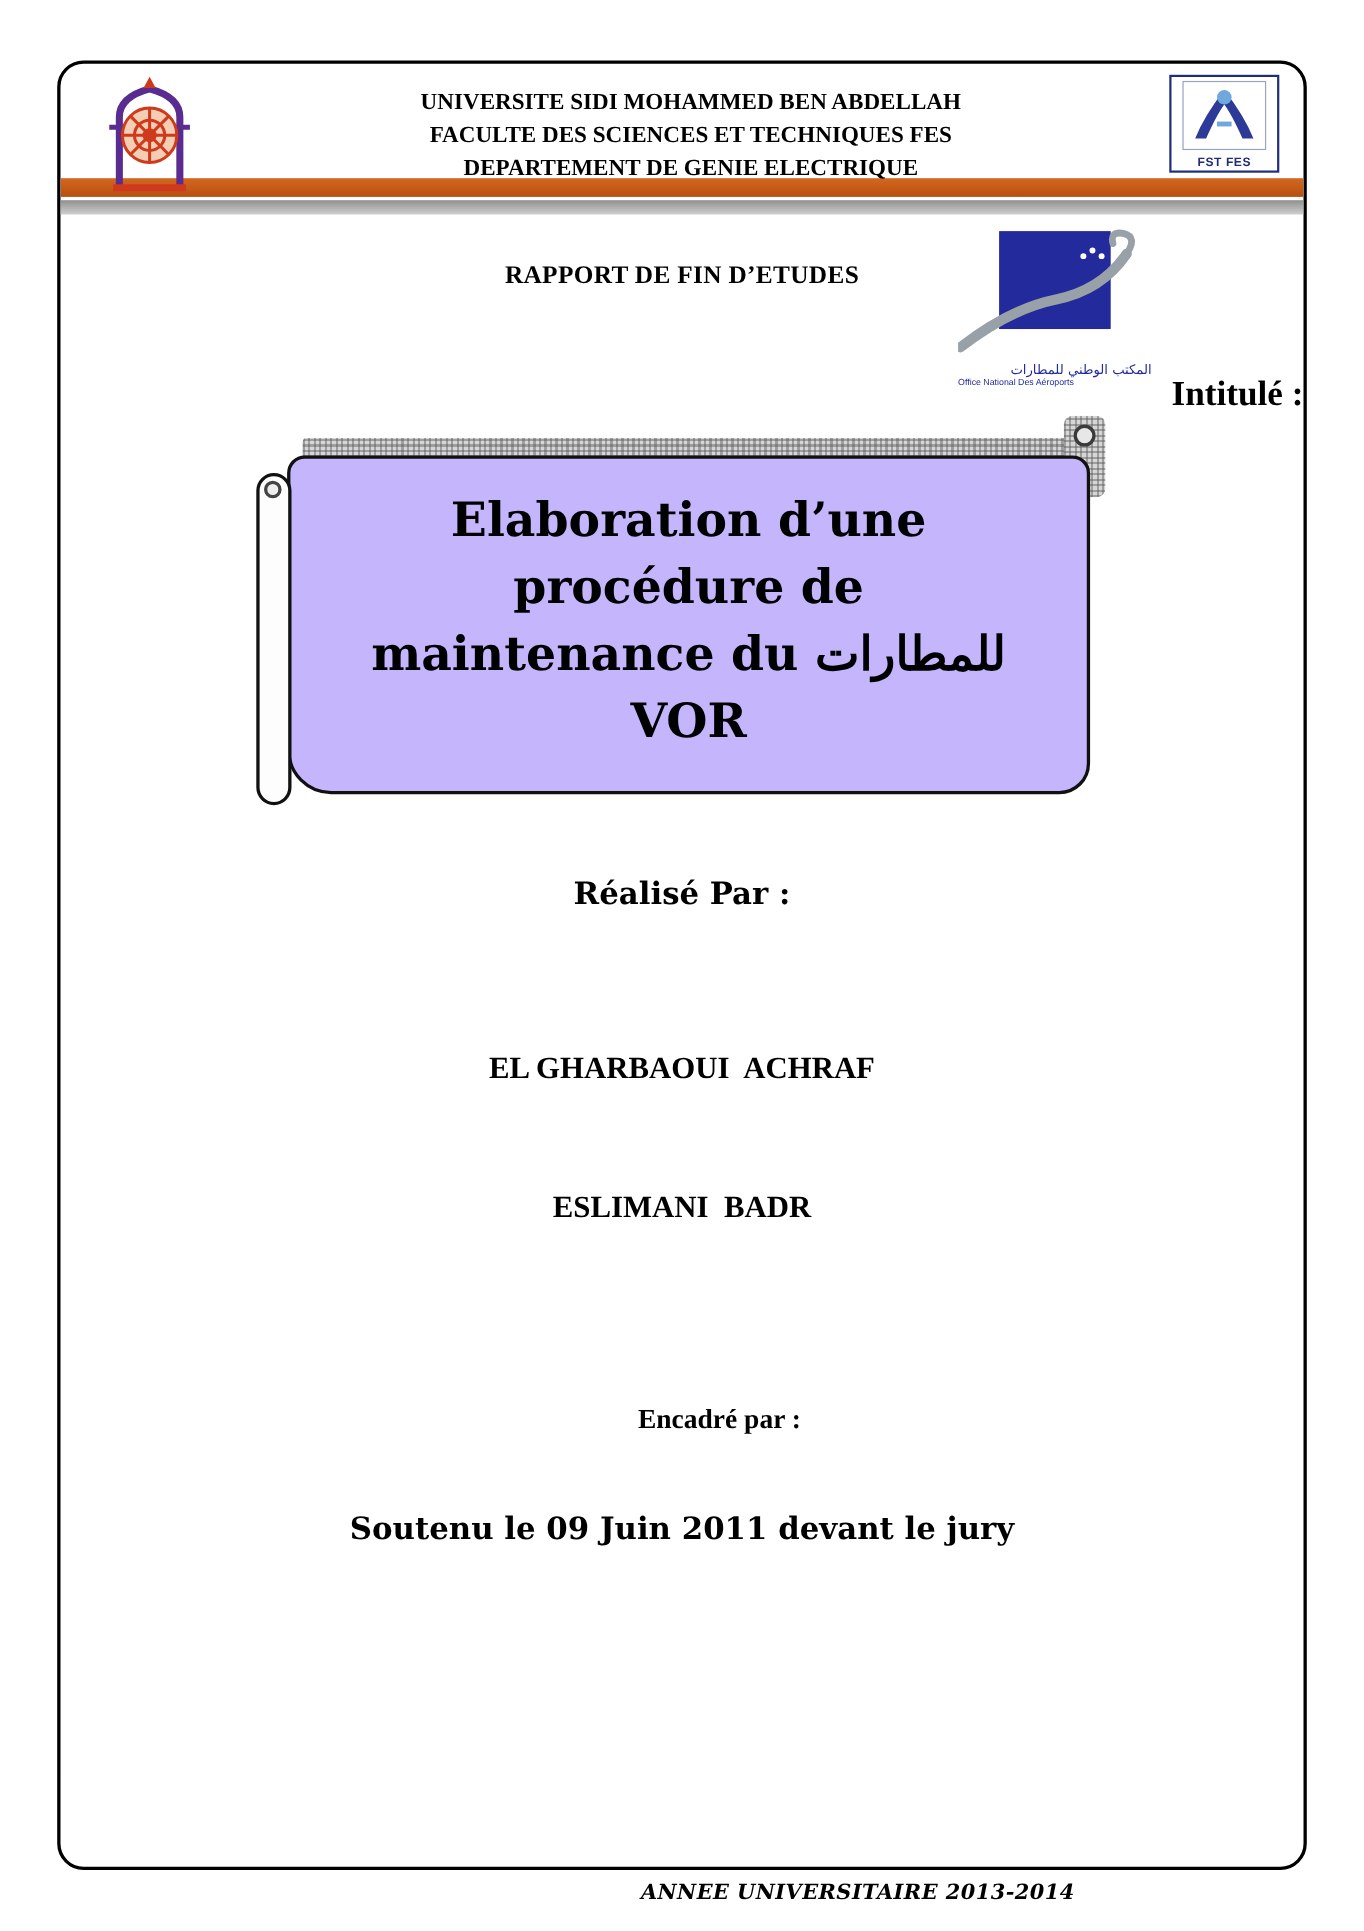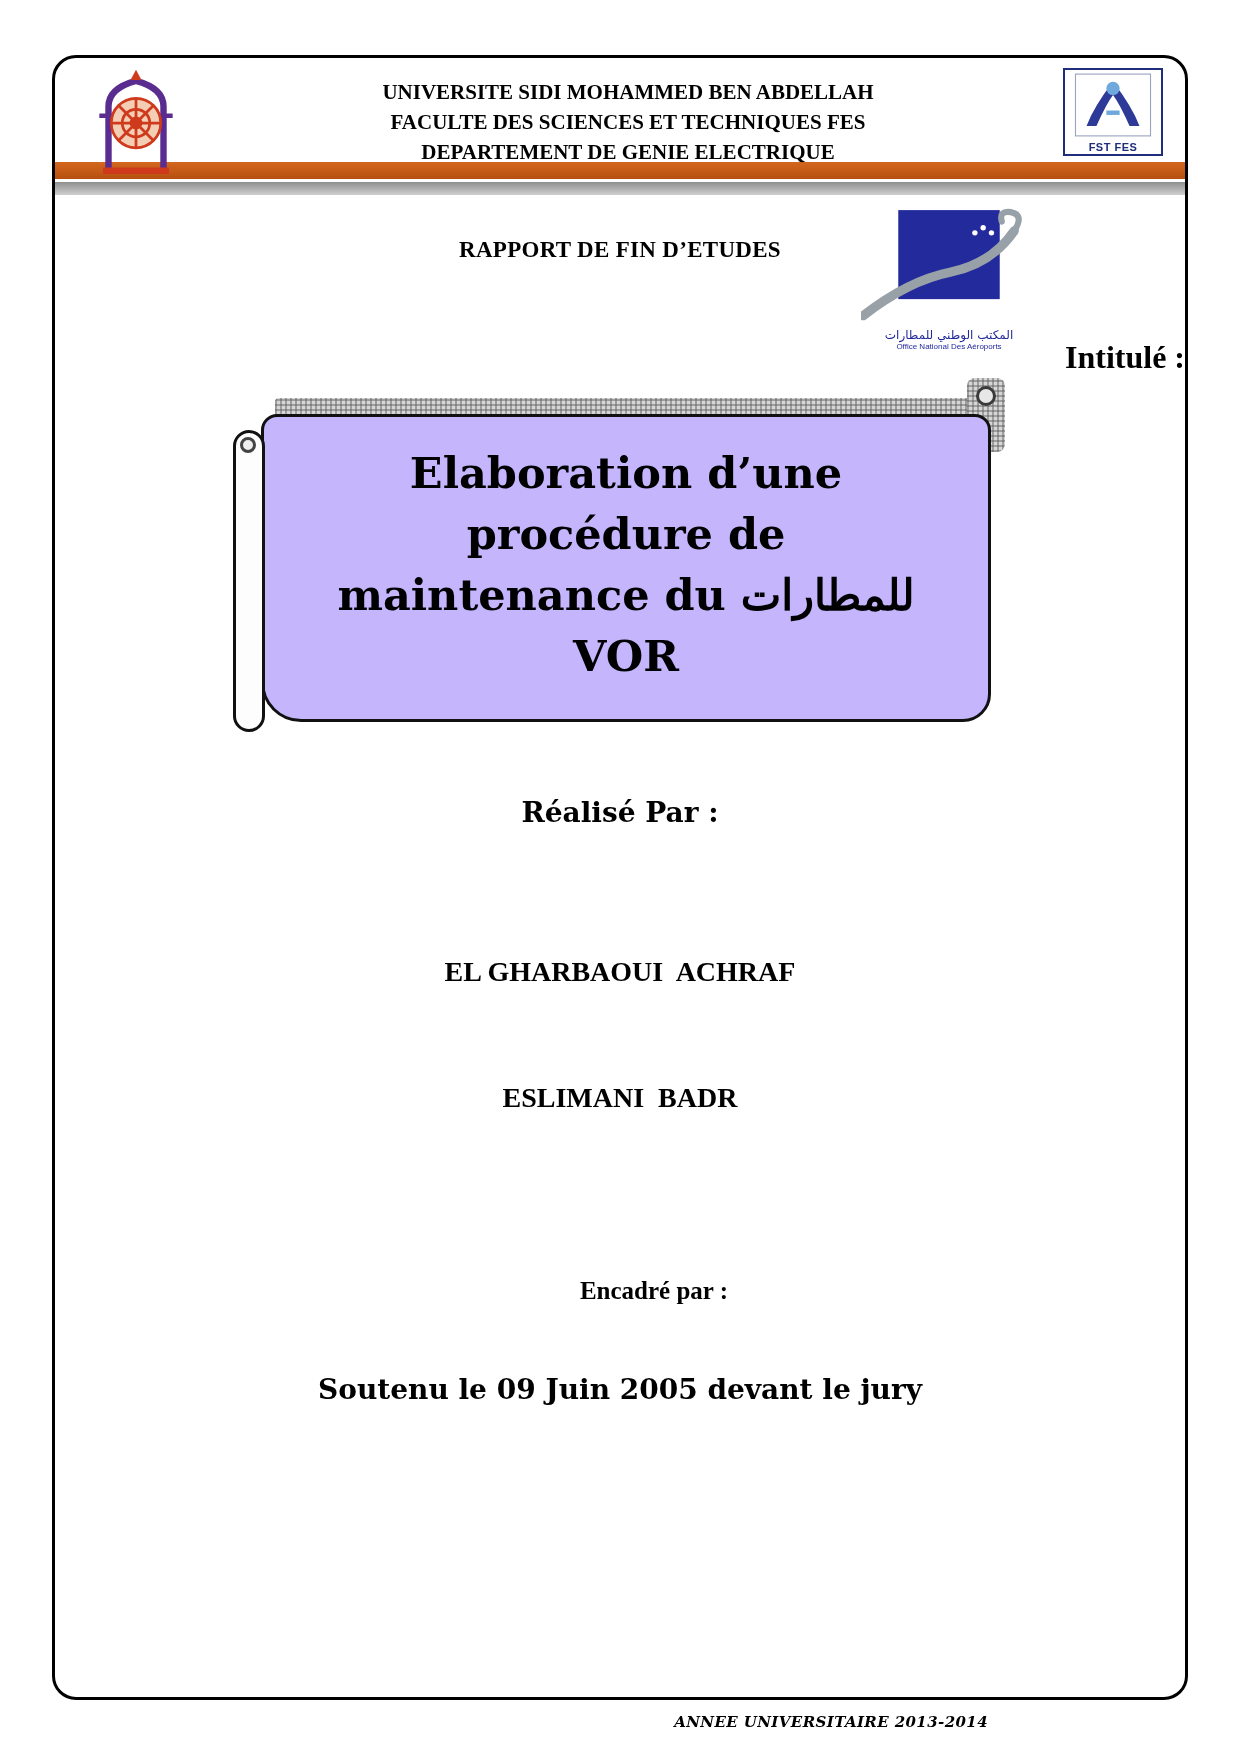--- a/index.html
+++ b/index.html
@@ -24,21 +24,21 @@
   .uni-logo{width:112px;flex:0 0 auto;}
   .header-text{flex:1;text-align:center;font-weight:bold;font-size:21px;line-height:1.42;padding-top:10px;}
   .fst-box{flex:0 0 auto;width:100px;border:2px solid #1f2d7a;background:#fff;padding:3px 3px 1px;text-align:center;box-sizing:border-box;}
   .fst-caption{font-family:"Liberation Sans",sans-serif;font-size:11px;font-weight:bold;color:#1f2d7a;letter-spacing:.5px;}
 
   
   .band-orange{height:17px;background:linear-gradient(var(--accent-orange,#d4671f),#b6500f);}
   .band-gray{height:13px;margin-top:3px;background:linear-gradient(#8f8f8f,#cfcfcf);}
 
   
-  .ona{position:absolute;top:150px;right:148px;width:176px;text-align:center;}
+  .ona{position:absolute;top:150px;right:138px;width:176px;}
   .ona-arabic{font-size:12px;color:#232a9c;direction:rtl;line-height:1.1;margin-top:1px;font-family:"DejaVu Sans",sans-serif;}
   .ona-caption{font-size:8px;color:#232a9c;font-family:"Liberation Sans",sans-serif;line-height:1.2;}
 
   
   .program{margin-top:132px;text-align:center;font-weight:bold;font-size:27px;line-height:1.45;}
   .report-type{margin-top:42px;text-align:center;font-weight:bold;font-size:23px;letter-spacing:.3px;}
   .intitule{margin-top:76px;text-align:right;font-weight:bold;font-size:32px;}
 
   
   .banner{position:relative;width:742px;margin:38px auto 0;}
@@ -70,23 +70,23 @@
   .encadre{margin:74px 16px 0 84px;font-weight:bold;font-size:25px;text-align:center;}
   .supervisor{margin:16px 0 0 84px;font-size:29px;}
   .supervisor sup{font-size:17px;}
   .sup-aff{font-weight:bold;margin-left:9px;}
 
   
   .soutenu{margin-top:68px;text-align:center;font-weight:bold;font-size:28px;font-family:"DejaVu Serif",serif;}
 
   
   .footer{
-    position:absolute;bottom:24px;right:252px;
+    position:absolute;bottom:24px;right:263px;
     font-family:"DejaVu Serif",serif;
-    font-style:italic;font-weight:bold;font-size:15px;letter-spacing:.4px;
+    font-style:italic;font-weight:bold;font-size:19px;letter-spacing:.4px;
   }
 </style>
 </head>
 <body>
 
 <div class="page">
   <div class="frame">
     <div class="content">
 
       <div class="header">
@@ -155,19 +155,19 @@
       </div>
 
       <div class="realise">Réalisé Par :</div>
       <div class="authors">
         <div>EL GHARBAOUI  ACHRAF</div>
         <div>ESLIMANI  BADR</div>
       </div>
 
       <div class="encadre">Encadré par :</div>
 
-      <div class="soutenu">Soutenu le 09 Juin  2005 devant le jury</div>
+      <div class="soutenu">Soutenu le 09 Juin  2011 devant le jury</div>
 
     </div>
   </div>
 
   <div class="footer">ANNEE UNIVERSITAIRE 2013-2014</div>
 </div>
 
 </body></html>

